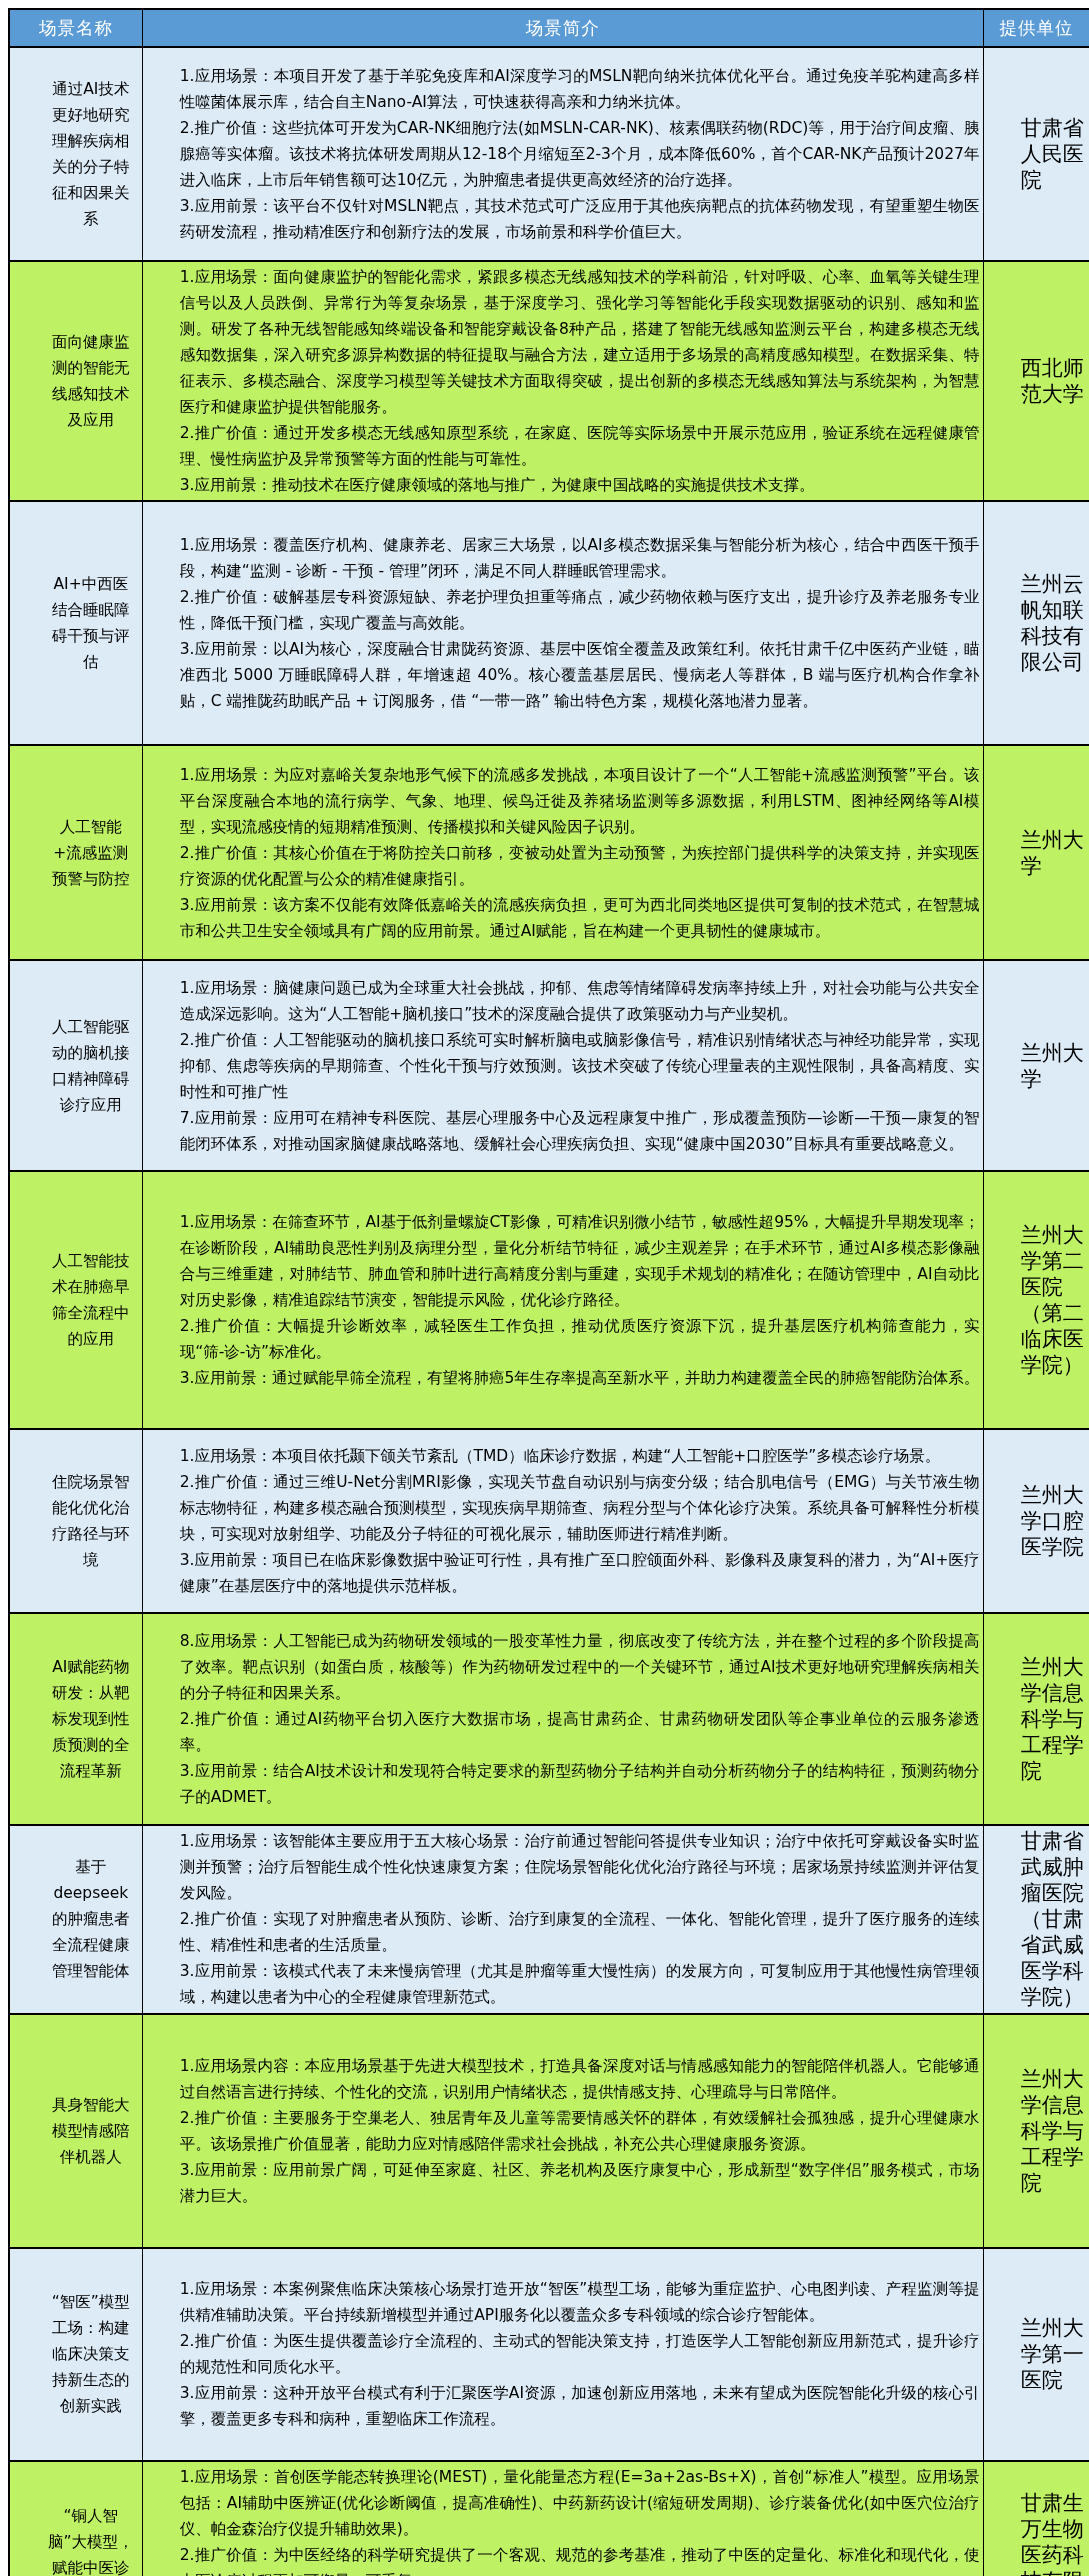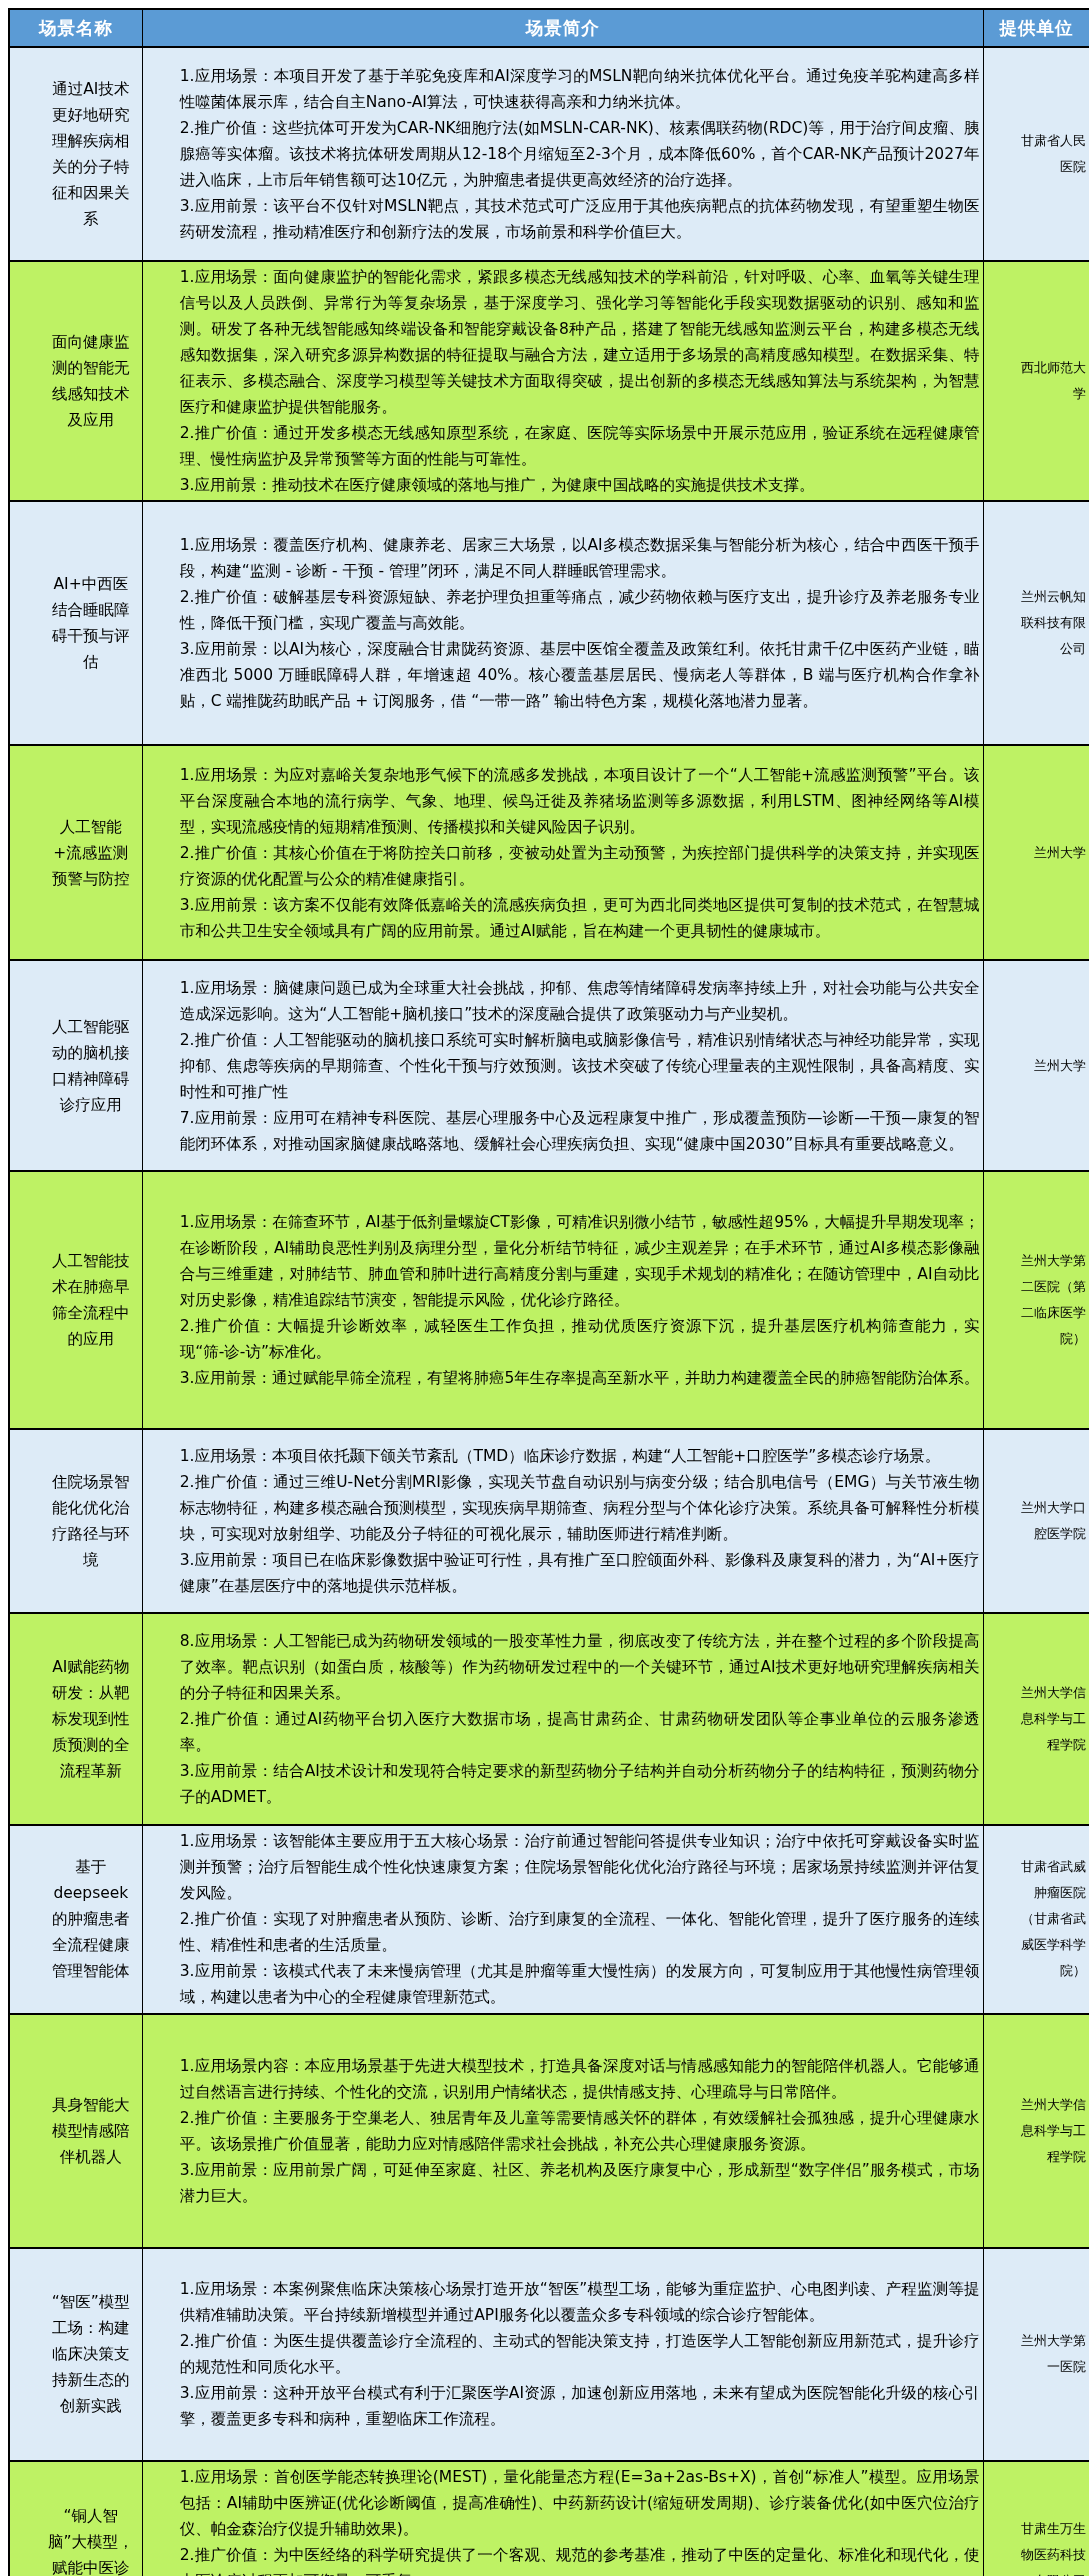--- a/index.html
+++ b/index.html
@@ -11,21 +11,21 @@
     table-layout: fixed;
     border: 2.1px solid #000;
   }
   table.scenes th, table.scenes td {
     border: 1px solid #000;
     vertical-align: middle;
   }
   table.scenes thead th {
     background: #5b9bd5;
     color: #ffffff;
-    font-weight: bold;
+    font-weight: normal;
     font-size: 17.5px;
     height: 34px;
     text-align: center;
     letter-spacing: 1px;
     border-bottom: 2.1px solid #000;
   }
   col.c-name { width: 133px; }
   col.c-desc { width: 841px; }
   col.c-org  { width: 107px; }
   tr.row td { color: #000; padding-left: 37px; }
@@ -39,23 +39,23 @@
     padding: 0 7.2px;
   }
   td.desc {
     font-size: 15.5px;
     line-height: 26px;
     text-align: justify;
     padding: 2.1px 3.1px;
   }
   td.desc p { margin: 0; }
   td.org {
-    font-size: 13px;
+    font-size: 21px;
     line-height: 26px;
-    text-align: right;
+    text-align: left;
     padding: 0 3.1px;
   }
 </style>
 </head>
 <body>
 
 <div class="wrap">
   <table class="scenes">
     <colgroup>
       <col class="c-name">

